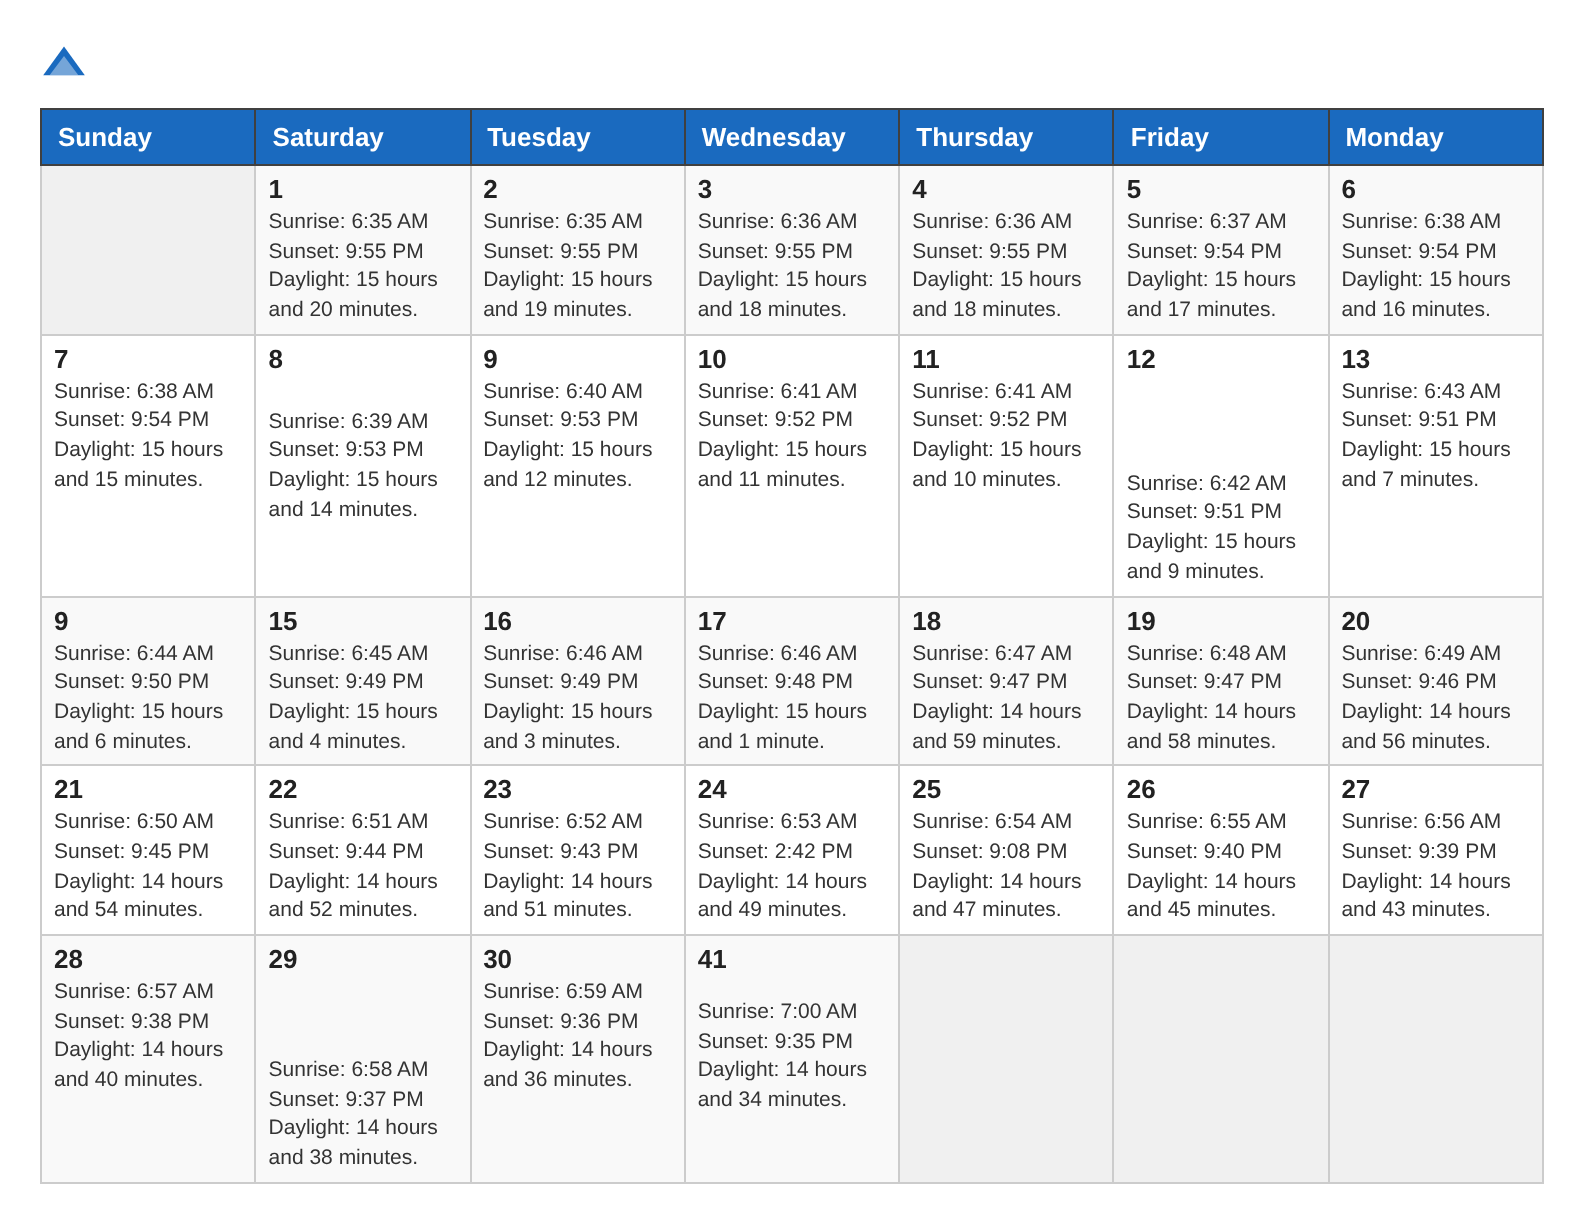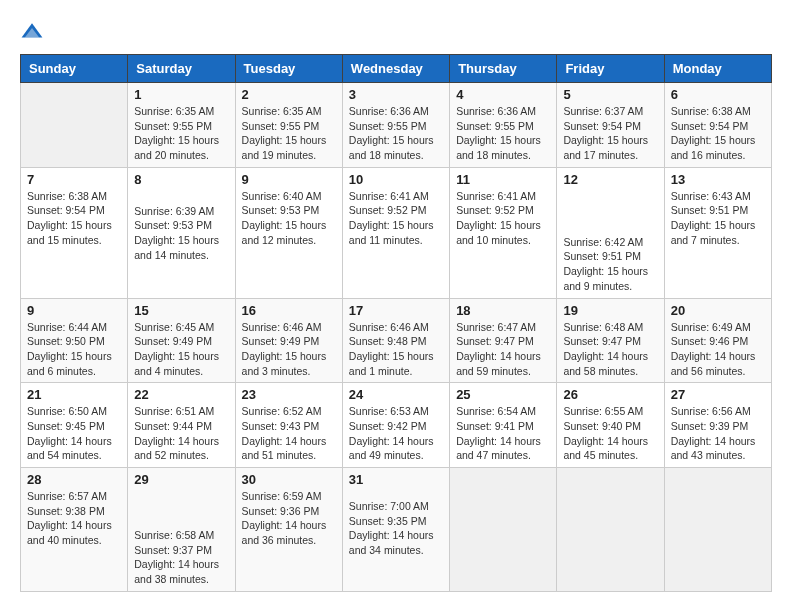--- a/index.html
+++ b/index.html
@@ -291,28 +291,28 @@
         <td>
           <div class="day-number">23</div>
           <div class="day-info" style="white-space: pre-line;">Sunrise: 6:52 AM
 Sunset: 9:43 PM
 Daylight: 14 hours
 and 51 minutes.</div>
         </td>
         <td>
           <div class="day-number">24</div>
           <div class="day-info" style="white-space: pre-line;">Sunrise: 6:53 AM
-Sunset: 9:42 PM
+Sunset: 2:42 PM
 Daylight: 14 hours
 and 49 minutes.</div>
         </td>
         <td>
           <div class="day-number">25</div>
           <div class="day-info" style="white-space: pre-line;">Sunrise: 6:54 AM
-Sunset: 9:41 PM
+Sunset: 9:08 PM
 Daylight: 14 hours
 and 47 minutes.</div>
         </td>
         <td>
           <div class="day-number">26</div>
           <div class="day-info" style="white-space: pre-line;">Sunrise: 6:55 AM
 Sunset: 9:40 PM
 Daylight: 14 hours
 and 45 minutes.</div>
         </td>
@@ -340,21 +340,21 @@
 and 38 minutes.</div>
         </td>
         <td>
           <div class="day-number">30</div>
           <div class="day-info" style="white-space: pre-line;">Sunrise: 6:59 AM
 Sunset: 9:36 PM
 Daylight: 14 hours
 and 36 minutes.</div>
         </td>
         <td>
-          <div class="day-number">31</div>
+          <div class="day-number">41</div>
           <div class="day-info" style="white-space: pre-line; margin-top: 12px;">Sunrise: 7:00 AM
 Sunset: 9:35 PM
 Daylight: 14 hours
 and 34 minutes.</div>
         </td>
         <td class="empty-cell"></td>
         <td class="empty-cell"></td>
         <td class="empty-cell"></td>
       </tr>
     </tbody>

